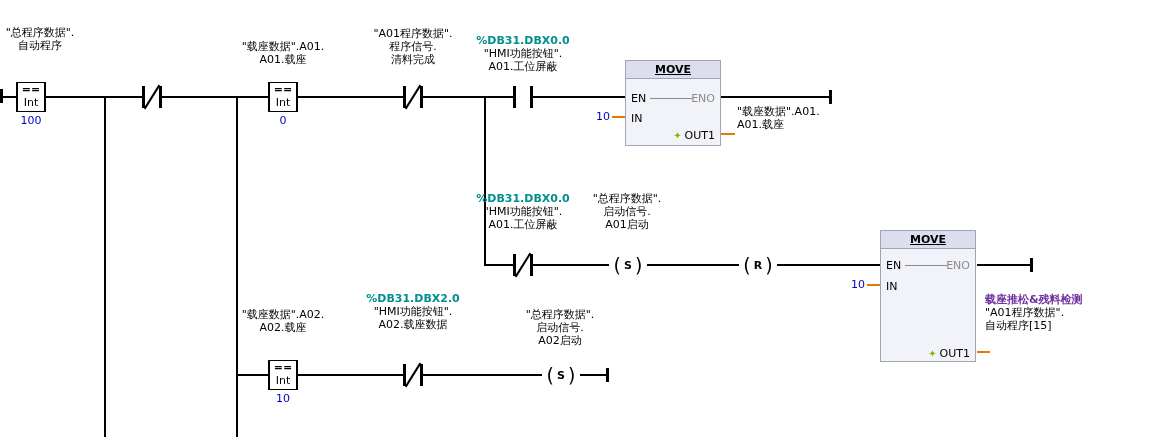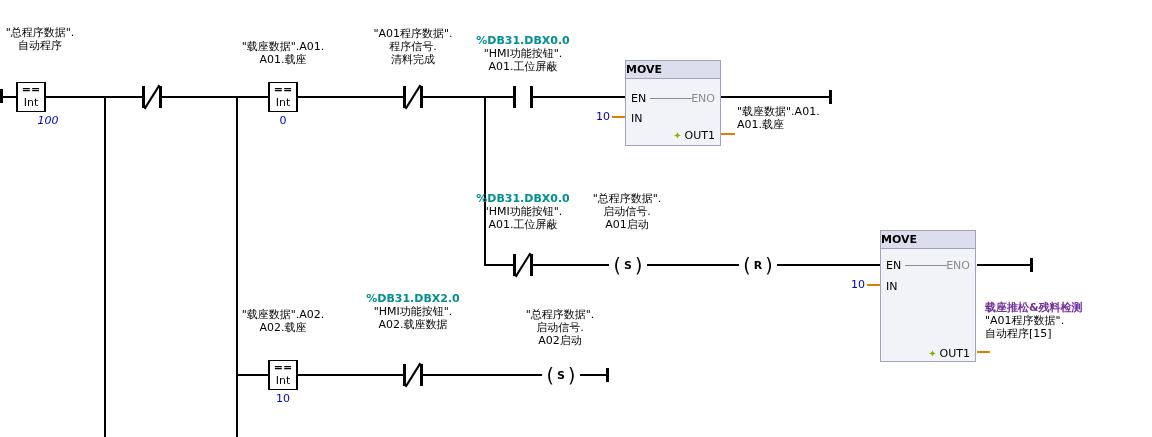--- a/index.html
+++ b/index.html
@@ -25,21 +25,21 @@
   .coil .letter{font-size:11px;font-weight:bold;margin:0 3px;}
   
   .labels{position:absolute;text-align:center;line-height:13px;}
   .labels.tleft{text-align:left;}
   .addr{color:var(--address-teal,#008F8F);font-weight:bold;}
   .purple{color:var(--comment-purple,#7030A0);font-weight:bold;}
   .val{position:absolute;text-align:center;color:var(--constant-blue,#0000C8);}
   .invalue{position:absolute;text-align:right;color:var(--constant-blue,#0000C8);}
   
   .move-block{position:absolute;background:var(--block-body,#F2F3F9);border:1px solid var(--block-border,#A0A4B8);box-sizing:border-box;}
-  .mv-header{height:17px;line-height:17px;text-align:left;font-weight:bold;background:var(--block-header,#DCDEEE);border-bottom:1px solid var(--block-border,#A0A4B8);}
+  .mv-header{height:17px;line-height:17px;text-align:center;font-weight:bold;background:var(--block-header,#DCDEEE);border-bottom:1px solid var(--block-border,#A0A4B8);text-decoration:underline;}
   .mv-row{position:absolute;line-height:13px;}
   .mv-eno{color:var(--eno-gray,#8C8C8C);text-align:right;}
   .mv-enline{position:absolute;height:1px;background:var(--eno-gray,#8C8C8C);}
   .mv-out{display:flex;align-items:center;gap:3px;}
   .sparkle::before{content:"\2726";color:var(--sparkle-green,#86B300);font-size:10px;line-height:10px;}
 </style>
 </head>
 <body>
 
 <div class="canvas">
@@ -58,21 +58,21 @@
   <div class="tick" style="left:606px;top:368px;"></div>
 
   <div class="labels" style="left:0;top:26px;width:80px;">
     <div>"总程序数据".</div>
     <div>自动程序</div>
   </div>
   <div class="cmpbox" style="left:16px;top:82px;">
     <div class="op">==</div>
     <div class="dtype">Int</div>
   </div>
-  <div class="val" style="left:18px;top:114px;width:60px;font-style:italic;">100</div>
+  <div class="val" style="left:1px;top:114px;width:60px;">100</div>
 
   <div class="contact" style="left:142px;top:86px;">
     <span class="bar l"></span>
     <span class="bar r"></span>
     <span class="slash"></span>
   </div>
 
   <div class="labels" style="left:218px;top:40px;width:130px;">
     <div>"载座数据".A01.</div>
     <div>A01.载座</div>
@@ -154,21 +154,21 @@
     <div class="mv-row" style="left:5px;top:28px;">EN</div>
     <div class="mv-enline" style="left:24px;top:34px;width:42px;"></div>
     <div class="mv-row mv-eno" style="right:5px;top:28px;">ENO</div>
     <div class="mv-row" style="left:5px;top:49px;">IN</div>
     <div class="mv-row mv-out" style="right:5px;top:116px;">
       <span class="sparkle"></span>
       <span>OUT1</span>
     </div>
   </div>
   <div class="wo" style="left:977px;top:351px;width:13px;"></div>
-  <div class="labels tleft" style="left:985px;top:293px;width:150px;margin-top:8px;">
+  <div class="labels tleft" style="left:985px;top:293px;width:150px;">
     <div class="purple">载座推松&amp;残料检测</div>
     <div>"A01程序数据".</div>
     <div>自动程序[15]</div>
   </div>
 
   <div class="labels" style="left:218px;top:308px;width:130px;">
     <div>"载座数据".A02.</div>
     <div>A02.载座</div>
   </div>
   <div class="cmpbox" style="left:268px;top:360px;">

